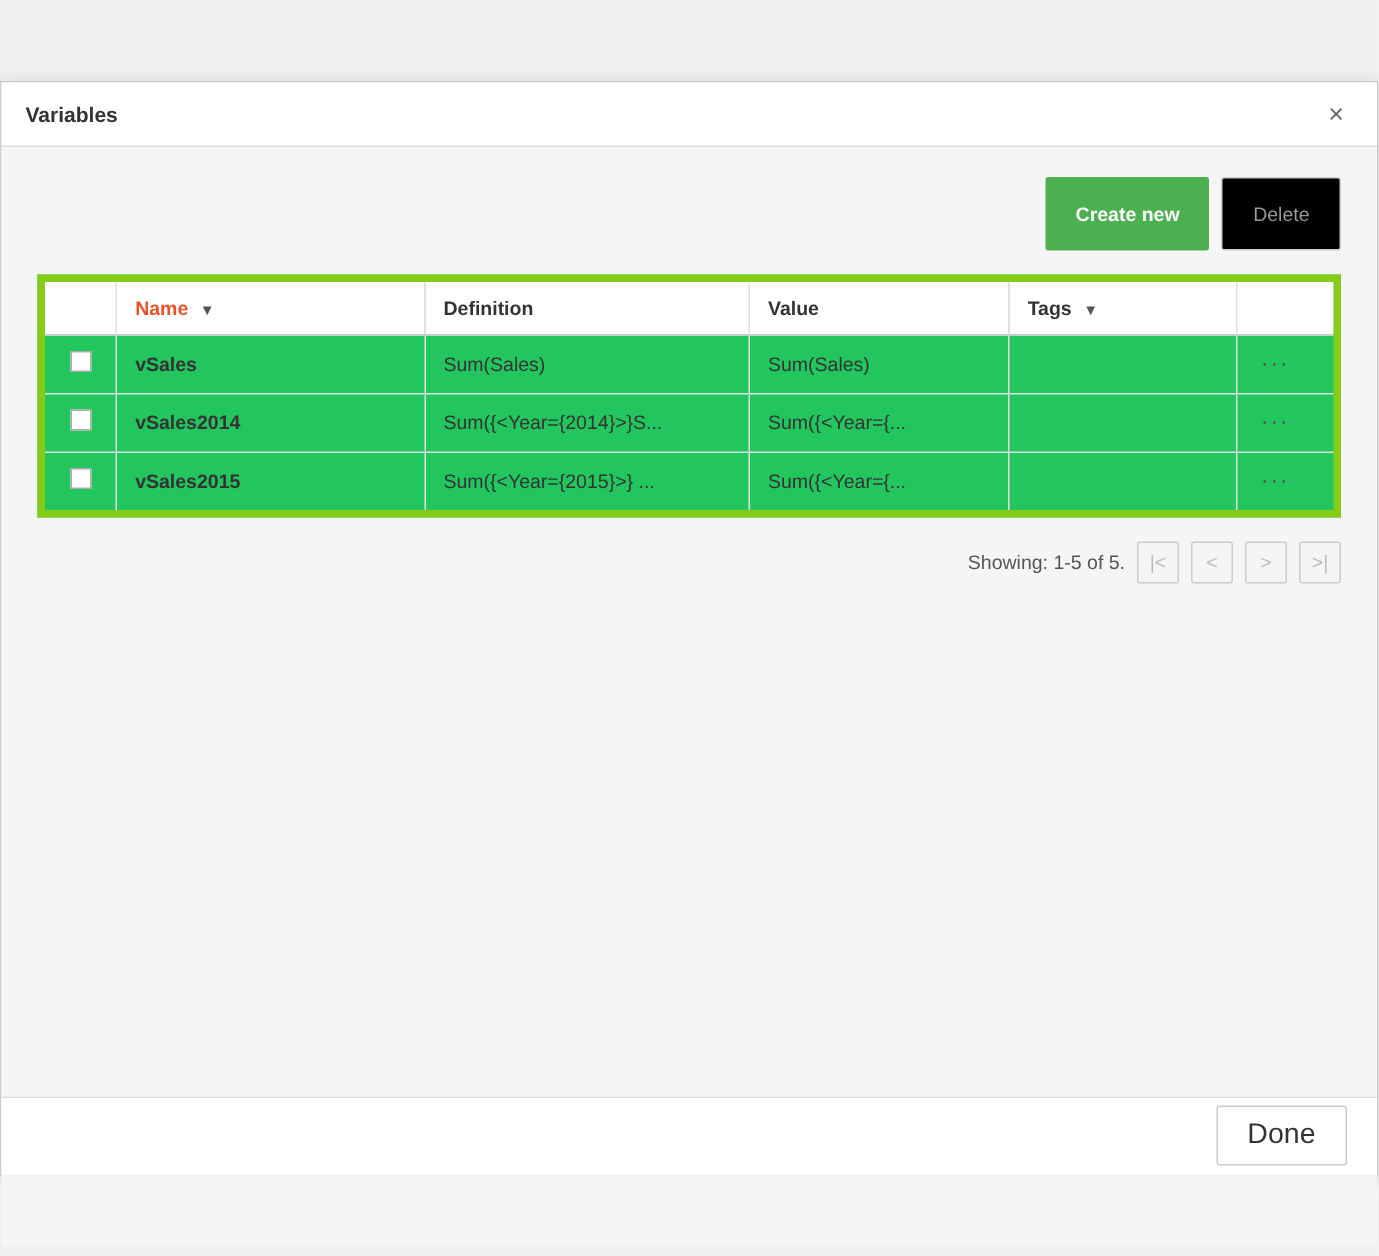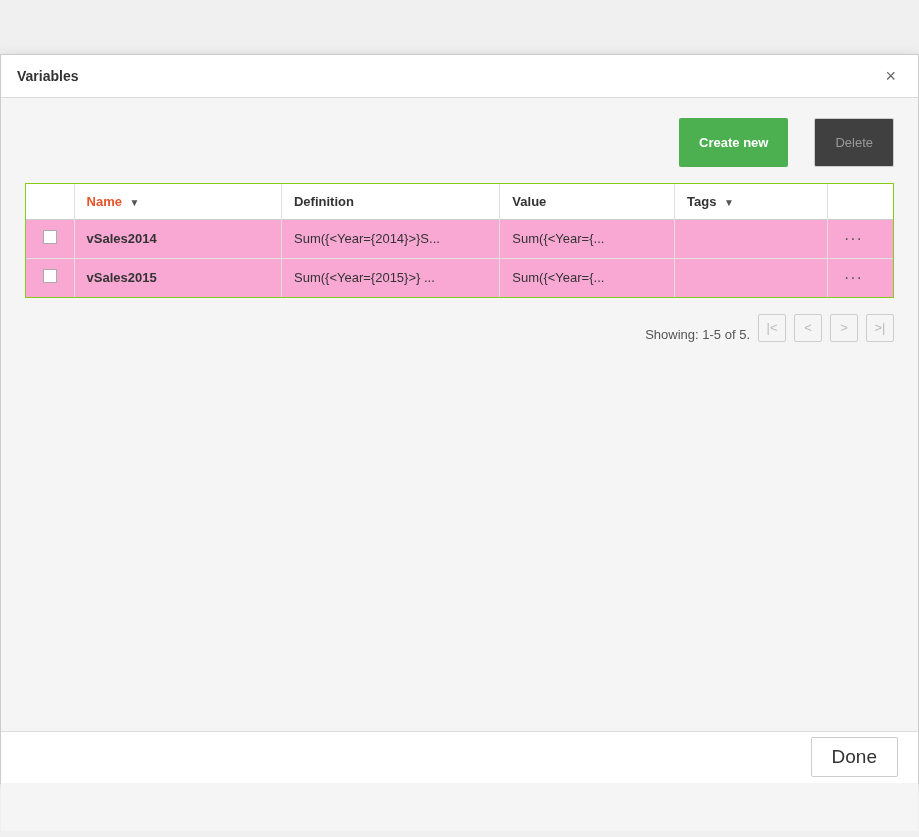--- a/index.html
+++ b/index.html
@@ -45,45 +45,45 @@
     }
     .dialog-body {
       padding: 20px 24px;
       background: #f5f5f5;
       height: calc(837px - 52px - 52px);
       overflow-y: auto;
     }
     .toolbar {
       display: flex;
       justify-content: flex-end;
-      gap: 26px;
+      gap: 8px;
       margin-bottom: 16px;
     }
     .btn-create {
       background: #4caf50;
       color: #fff;
       border: none;
       padding: 8px 20px;
       font-size: 13px;
       font-weight: 600;
       cursor: pointer;
       border-radius: 2px;
     }
     .btn-delete {
-      background: #404040;
+      background: #000000;
       color: #999;
       border: 1px solid #ccc;
       padding: 16px 20px;
       font-size: 13px;
       cursor: default;
       border-radius: 2px;
     }
     .table-container {
-      background: #f9a8d4;
-      border: 1px solid #84cc16;
+      background: #22c55e;
+      border: 5px solid #84cc16;
     }
     table {
       width: 100%;
       border-collapse: collapse;
     }
     thead tr {
       background: #fff;
       border-bottom: 1px solid #ccc;
     }
     thead th {
@@ -133,21 +133,21 @@
       background: none;
       border: none;
       cursor: pointer;
       font-size: 16px;
       color: #555;
       letter-spacing: 1px;
       padding: 0 4px;
     }
     .pagination {
       display: flex;
-      align-items: flex-end;
+      align-items: center;
       justify-content: flex-end;
       margin-top: 16px;
       gap: 8px;
       color: #555;
       font-size: 13px;
     }
     .page-btn {
       background: none;
       border: 1px solid #ccc;
       color: #555;
@@ -217,20 +217,28 @@
               <span>Value</span>
             </th>
             <th class="col-tags">
               <span>Tags</span>
               <span class="filter-icon">▼</span>
             </th>
             <th class="col-actions"></th>
           </tr>
         </thead>
         <tbody id="table-body">
+        <tr>
+              <td class="col-check"><span class="checkbox"></span></td>
+              <td class="col-name">vSales</td>
+              <td class="col-definition">Sum(Sales)</td>
+              <td class="col-value">Sum(Sales)</td>
+              <td class="col-tags"></td>
+              <td class="col-actions"><button class="actions-btn">···</button></td>
+            </tr>
             <tr>
               <td class="col-check"><span class="checkbox"></span></td>
               <td class="col-name">vSales2014</td>
               <td class="col-definition">Sum({&lt;Year={2014}&gt;}S...</td>
               <td class="col-value">Sum({&lt;Year={...</td>
               <td class="col-tags"></td>
               <td class="col-actions"><button class="actions-btn">···</button></td>
             </tr>
             <tr>
               <td class="col-check"><span class="checkbox"></span></td>

